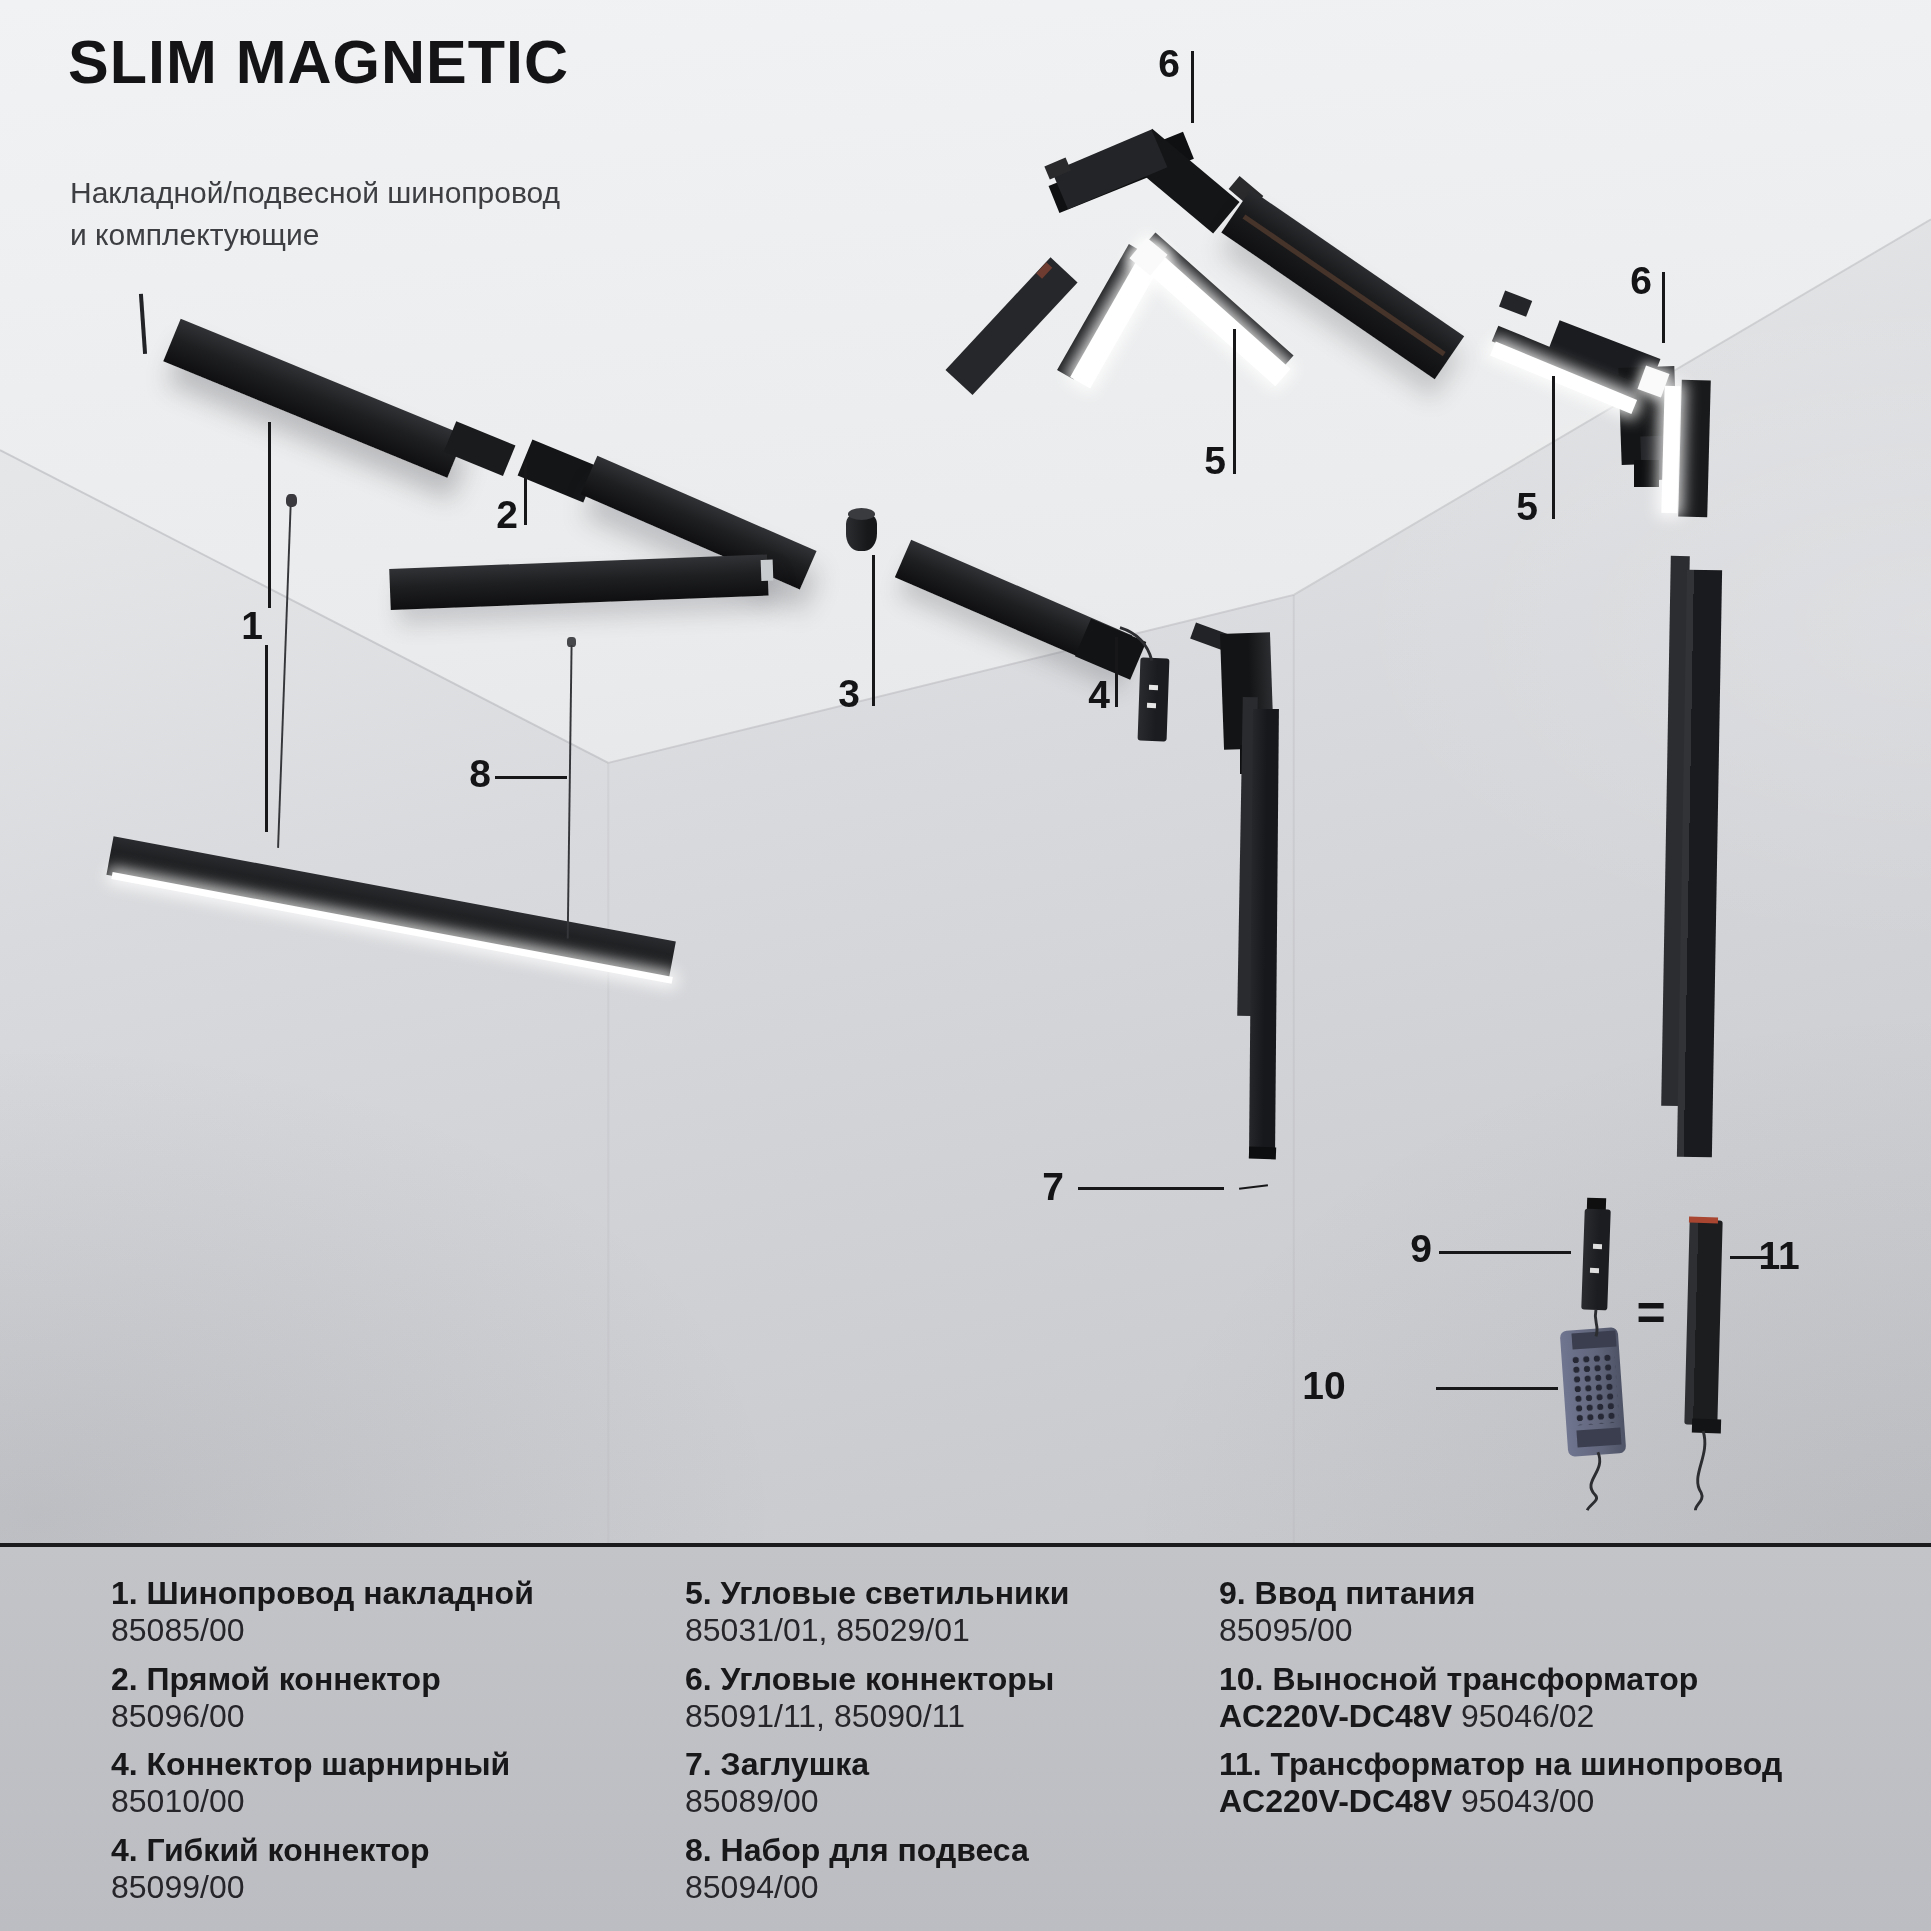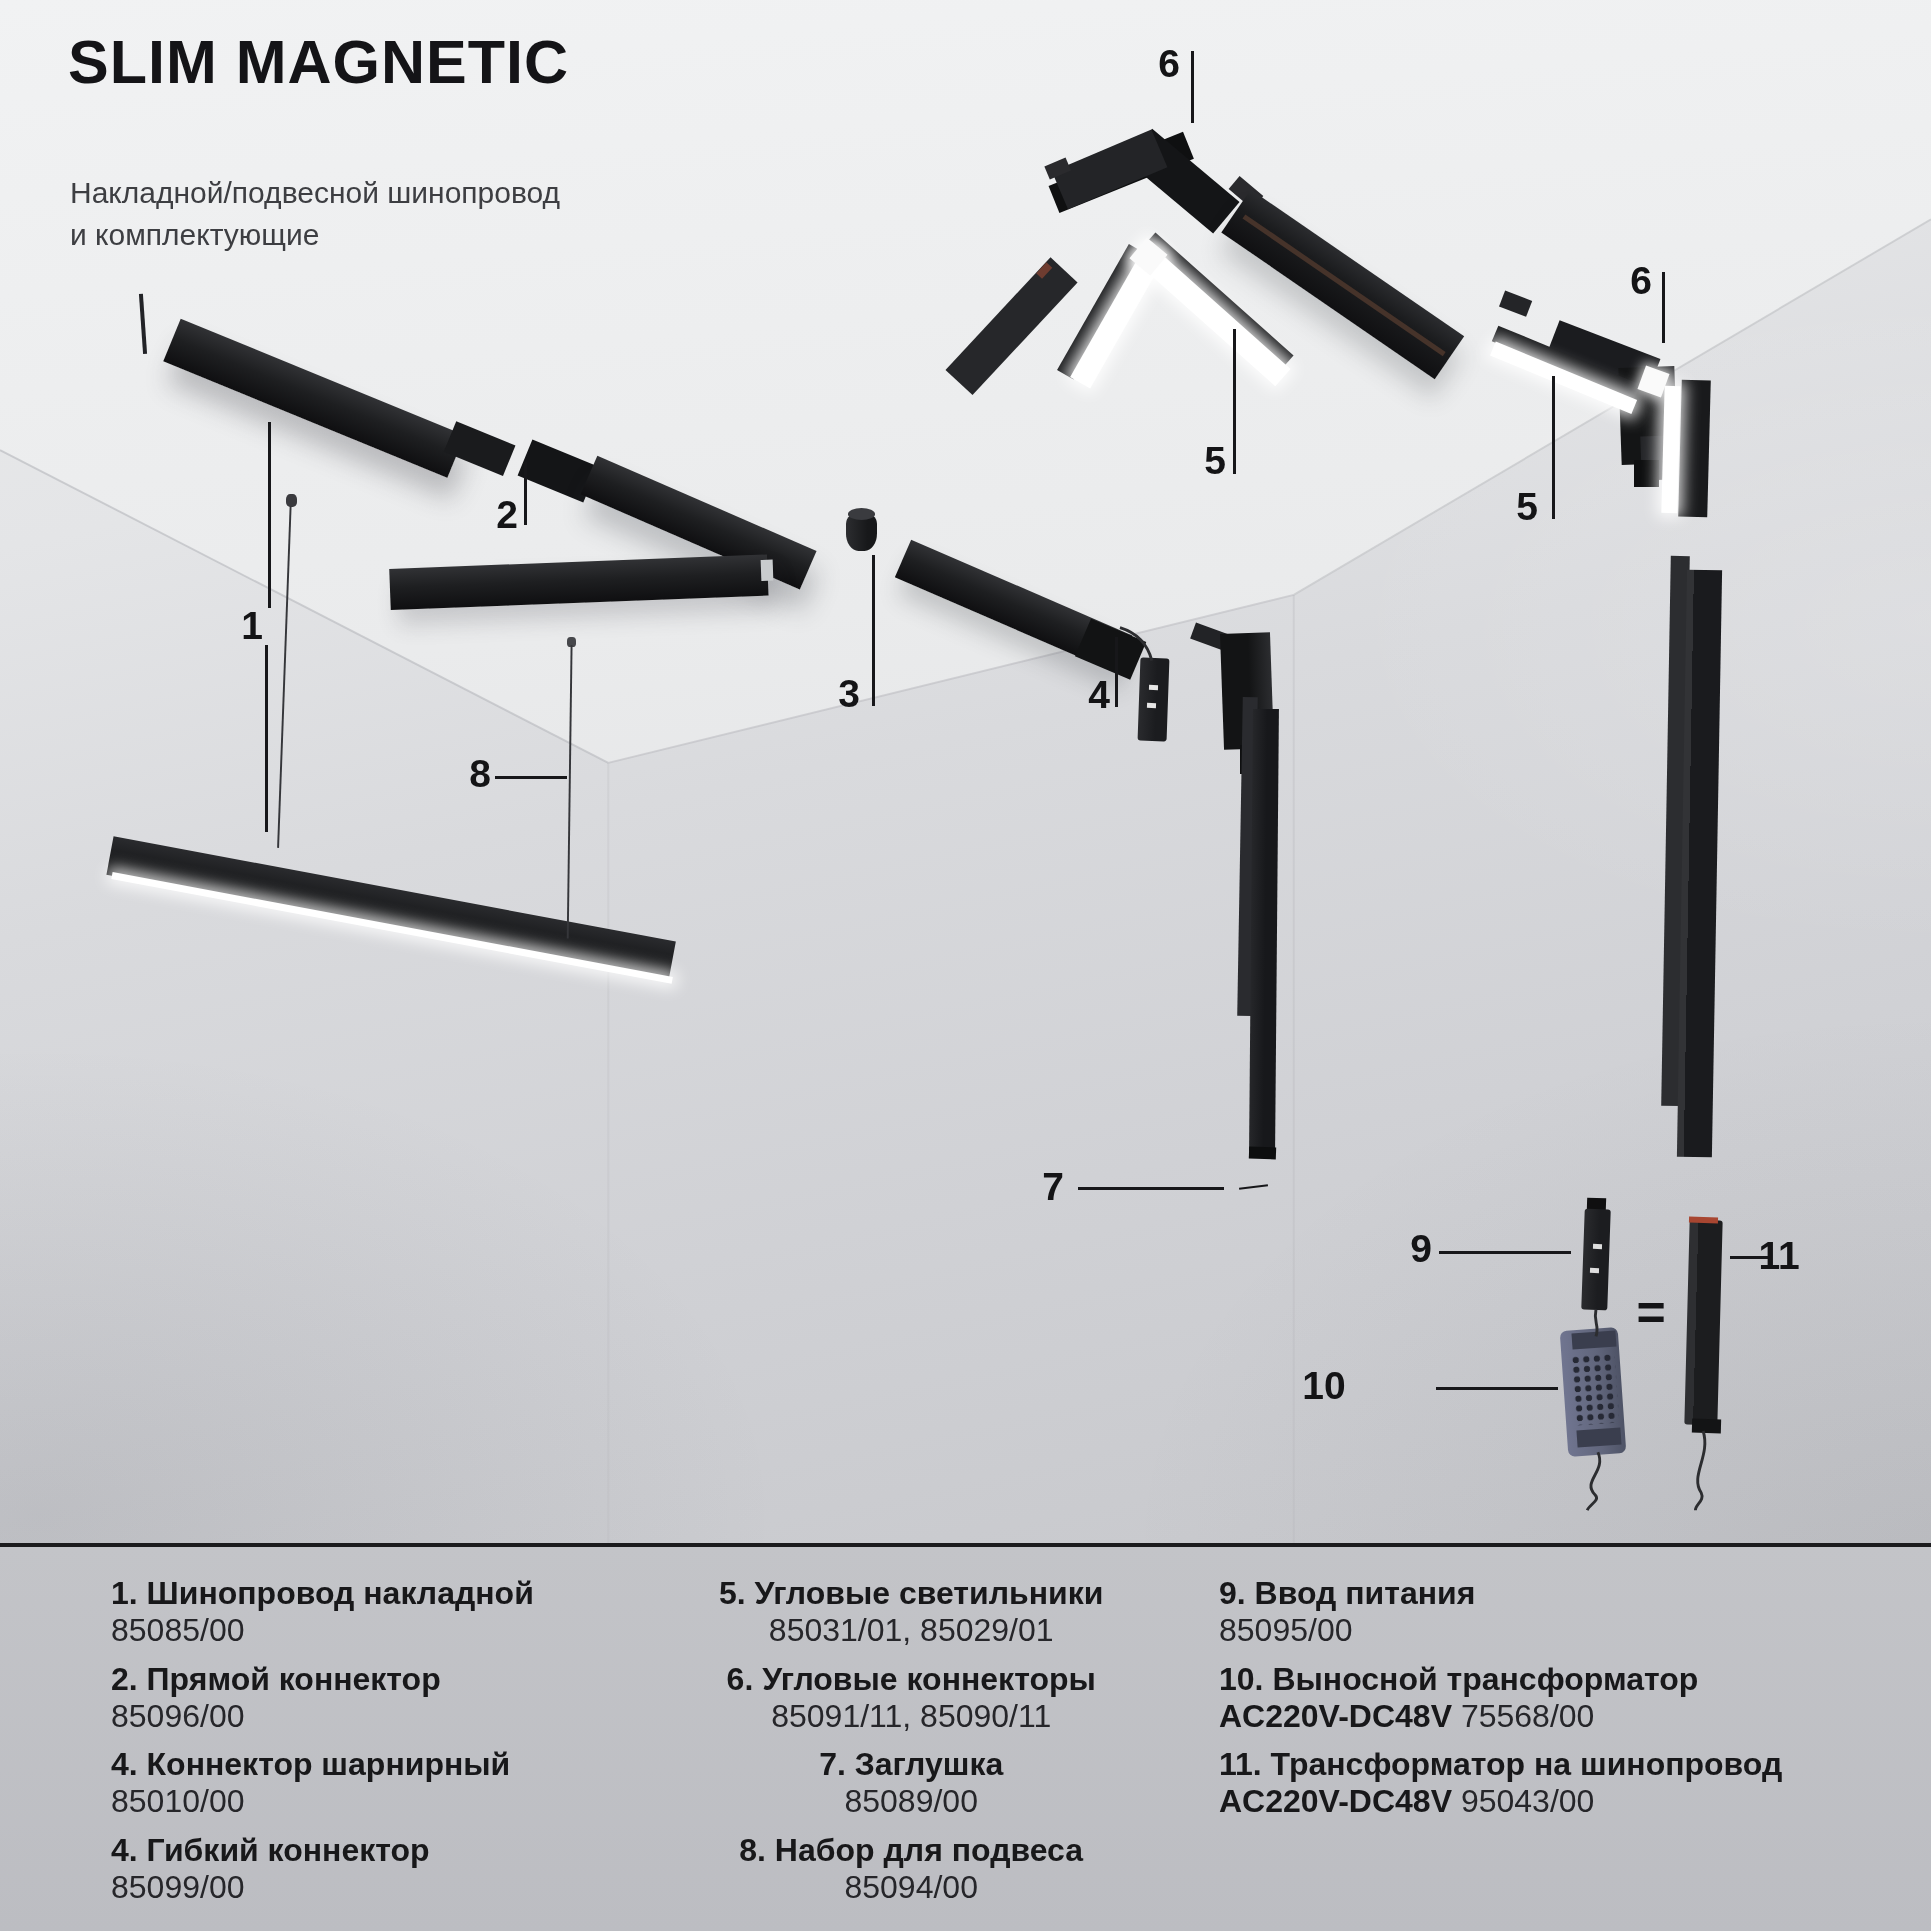--- a/index.html
+++ b/index.html
@@ -206,21 +206,21 @@
     <div class="litem">
       <div class="ltitle">4. Коннектор шарнирный</div>
       <div class="lcode">85010/00</div>
     </div>
     <div class="litem">
       <div class="ltitle">4. Гибкий коннектор</div>
       <div class="lcode">85099/00</div>
     </div>
   </div>
 
-  <div class="lcol" style="left:719px;text-align:center;">
+  <div class="lcol" style="left:685px;">
     <div class="litem">
       <div class="ltitle">5. Угловые светильники</div>
       <div class="lcode">85031/01, 85029/01</div>
     </div>
     <div class="litem">
       <div class="ltitle">6. Угловые коннекторы</div>
       <div class="lcode">85091/11, 85090/11</div>
     </div>
     <div class="litem">
       <div class="ltitle">7. Заглушка</div>
@@ -232,21 +232,21 @@
     </div>
   </div>
 
   <div class="lcol" style="left:1219px;">
     <div class="litem">
       <div class="ltitle">9. Ввод питания</div>
       <div class="lcode">85095/00</div>
     </div>
     <div class="litem">
       <div class="ltitle">10. Выносной трансформатор</div>
-      <div class="lcode"><span class="lspec">AC220V-DC48V</span> <span>75568/00</span></div>
+      <div class="lcode"><span class="lspec">AC220V-DC48V</span> <span>95046/02</span></div>
     </div>
     <div class="litem">
       <div class="ltitle">11. Трансформатор на шинопровод</div>
       <div class="lcode"><span class="lspec">AC220V-DC48V</span> <span>95043/00</span></div>
     </div>
   </div>
 
 </div>
 
 

